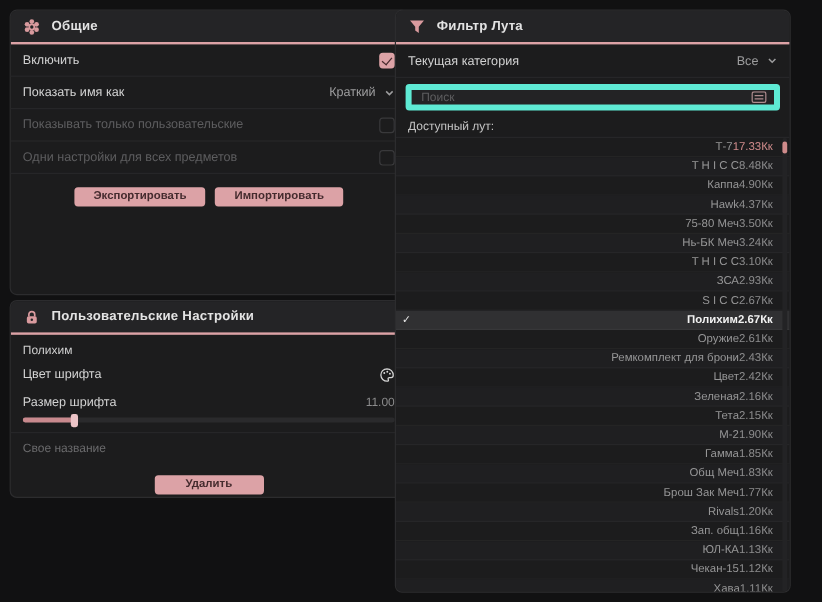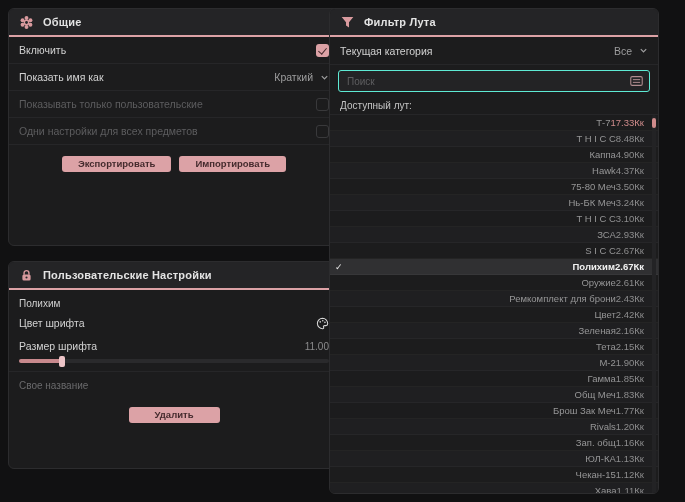--- a/index.html
+++ b/index.html
@@ -38,21 +38,21 @@
   .slider .fill{position:absolute;left:0;top:0;height:4px;width:14%;background:#c8898d;border-radius:2px;}
   .slider .handle{position:absolute;left:calc(14% - 3px);top:-3.5px;width:6px;height:11px;
     background:#ecc4c7;border-radius:2px;cursor:pointer;}
   .name-input{display:block;width:100%;box-sizing:border-box;background:transparent;border:none;outline:none;
     color:#a9a9aa;font-size:10px;height:26px;padding:0 10px;font-family:Liberation Sans, sans-serif;}
   .name-input::placeholder{color:#6a6a6c;}
   .del-wrap{display:flex;justify-content:center;padding:9px 0 12px 0;}
   .del-wrap .pbtn{padding:3px 26px;}
   
   .loot-panel{height:486px;position:relative;}
-  .search-wrap{margin:5px 8px 4px 8px;background:#232325;border:1px solid #5eead4;border-radius:3px;
+  .search-wrap{margin:5px 8px 4px 8px;background:#232325;border:5px solid #5eead4;border-radius:3px;
     height:22px;display:flex;align-items:center;box-sizing:border-box;}
   .search-input{flex:1;background:transparent;border:none;outline:none;color:#bdbdbd;font-size:10px;
     padding:0 8px;font-family:inherit;}
   .search-input::placeholder{color:#5e5e60;}
   .kb-icon{display:inline-flex;margin-right:6px;}
   .list-caption{font-size:10px;color:#c4c4c4;padding:4px 10px 3px 10px;}
   .loot-list{position:relative;border-top:1px solid #262628;}
   .lrow{display:flex;align-items:center;justify-content:flex-end;height:15px;padding:0 14px 0 18px;
     border-bottom:1px solid rgba(255,255,255,.035);cursor:pointer;}
   .lrow:nth-child(even){background:#1f1f21;}
@@ -118,21 +118,21 @@
         <span class="cb off"></span>
       </div>
 
       <div class="row btnrow">
         <button class="pbtn">Экспортировать</button>
         <button class="pbtn">Импортировать</button>
       </div>
       <div class="spacer1"></div>
     </section>
 
-    <section class="panel" style="height:208px;margin-top:15px">
+    <section class="panel" style="height:165px;margin-top:4px">
       <div class="panel-header">
         <span class="hicon">
           <svg viewBox="0 0 16 16" width="15" height="15">
             <path d="M5.4 7.2 V5.4 a2.6 2.6 0 0 1 5.2 0 V7.2" fill="none" stroke="#d99a9e" stroke-width="1.5"></path>
             <rect x="3.6" y="7" width="8.8" height="6.4" rx="1.6" fill="#d99a9e"></rect>
             <circle cx="8" cy="10.1" r="1.1" fill="#242426"></circle>
           </svg>
         </span>
         <span class="panel-title">Пользовательские Настройки</span>
       </div>

